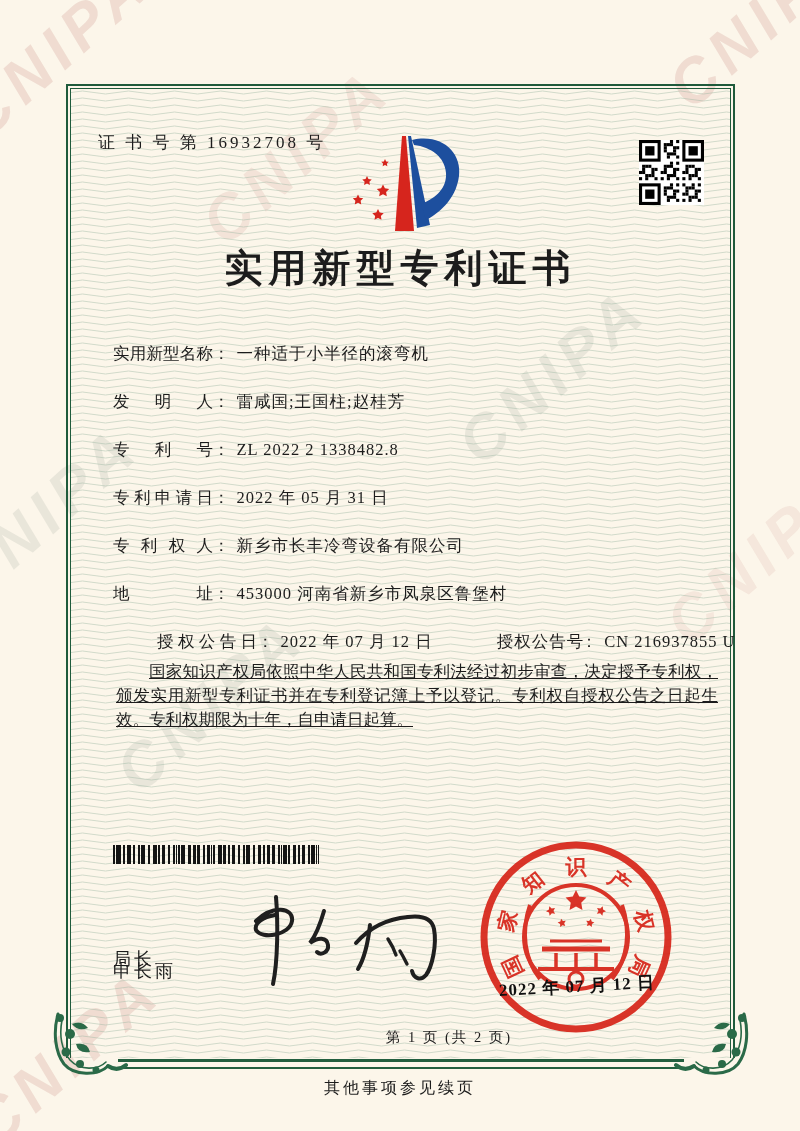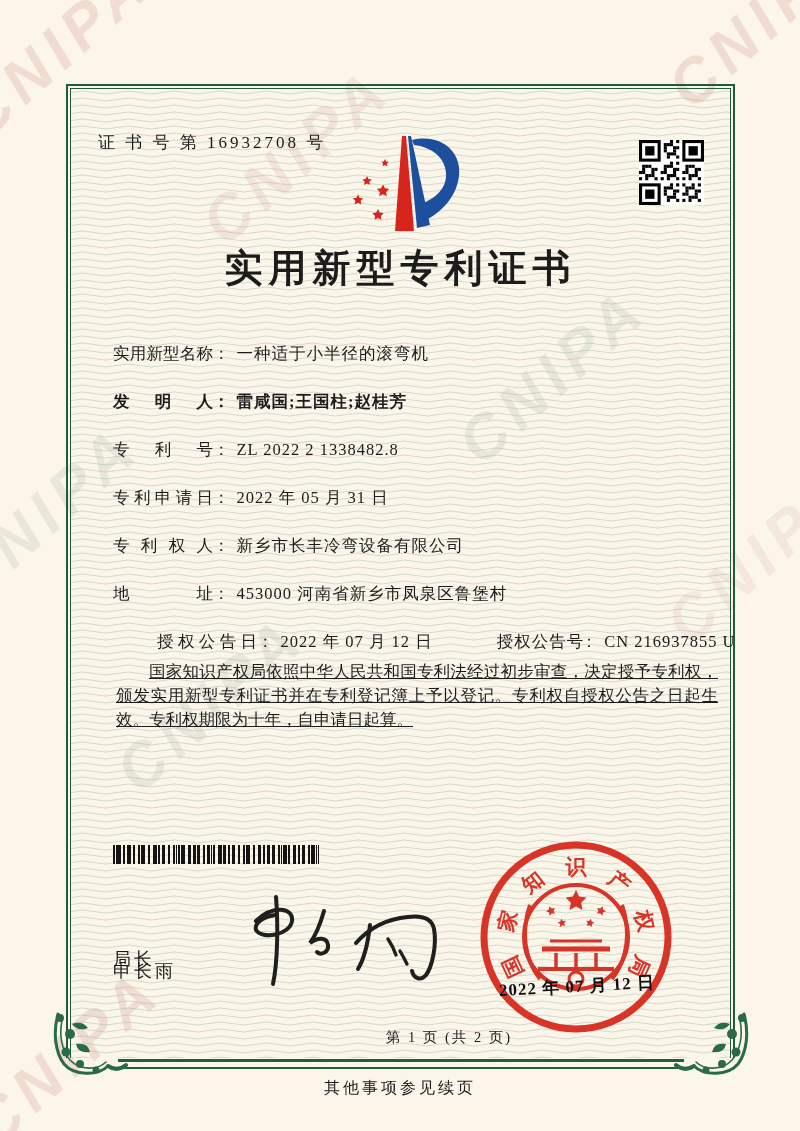--- a/index.html
+++ b/index.html
@@ -271,21 +271,21 @@
     <rect x="1" y="15" width="5" height="5" fill="#fff"></rect>
     <rect x="2" y="16" width="3" height="3" fill="#000"></rect>
   </svg>
 
 <div class="title">实用新型专利证书</div>
 
 <div class="fields">
   <div class="frow" style="top:343px;font-family:Liberation Mono, monospace;">
     <span class="flabel">实用新型名称</span><span class="fcolon">：</span><span class="fvalue">一种适于小半径的滚弯机</span>
   </div>
-  <div class="frow" style="top:391px;font-weight:bold;">
+  <div class="frow" style="top:391px;">
     <span class="flabel">发明人</span><span class="fcolon">：</span><span class="fvalue">雷咸国;王国柱;赵桂芳</span>
   </div>
   <div class="frow" style="top:439px;">
     <span class="flabel">专利号</span><span class="fcolon">：</span><span class="fvalue">ZL 2022 2 1338482.8</span>
   </div>
   <div class="frow" style="top:487px;">
     <span class="flabel">专利申请日</span><span class="fcolon">：</span><span class="fvalue">2022 年 05 月 31 日</span>
   </div>
   <div class="frow" style="top:535px;">
     <span class="flabel">专利权人</span><span class="fcolon">：</span><span class="fvalue">新乡市长丰冷弯设备有限公司</span>

